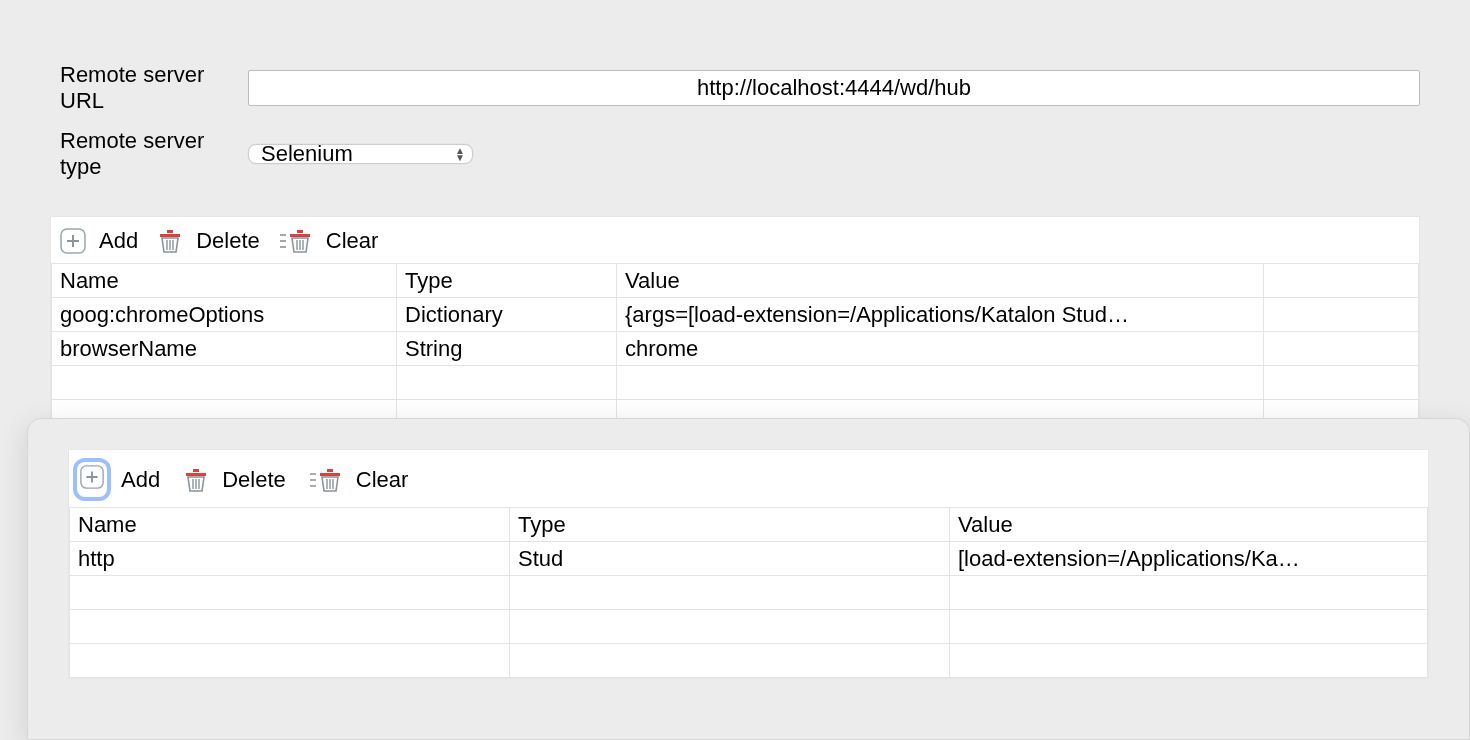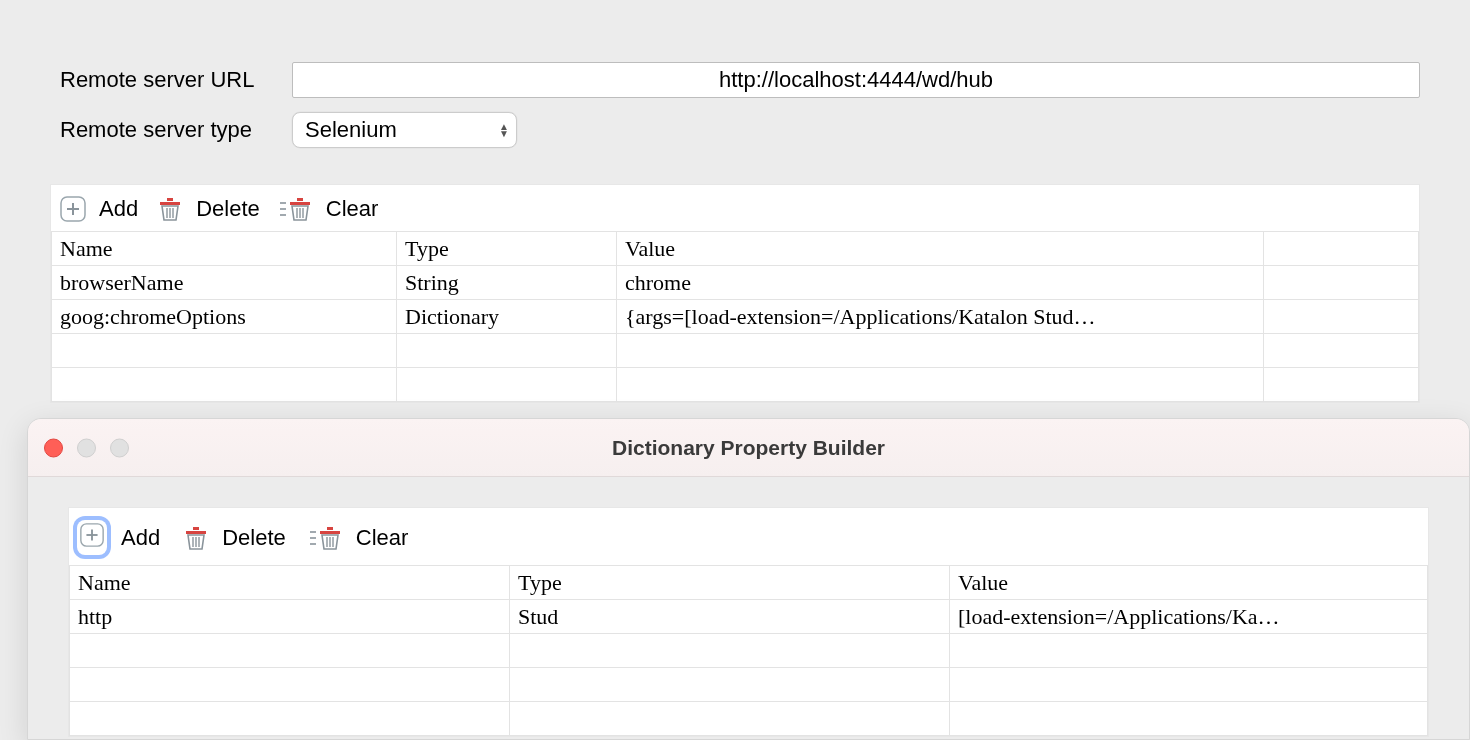--- a/index.html
+++ b/index.html
@@ -15,39 +15,39 @@
   .container {
     position: relative;
     width: 1470px;
     height: 740px;
   }
   .form-row {
     display: flex;
     align-items: center;
   }
   .form-label {
-    width: 292px;
+    width: 248px;
     padding-left: 60px;
     font-size: 22px;
   }
   .url-input {
     flex: 1;
     margin-right: 50px;
     height: 36px;
     border: 1px solid #bdbdbd;
     border-radius: 2px;
     padding: 0 10px;
     font-size: 22px;
     background: #fff;
     text-align: center;
   }
   .select-wrap {
     position: relative;
     width: 225px;
-    height: 36px;
+    height: 20px;
     background: #fff;
     border: 1px solid #ccc;
     border-radius: 8px;
     display: flex;
     align-items: center;
     padding: 0 12px;
     font-size: 22px;
     box-shadow: 0 0 0 0.5px rgba(0,0,0,0.05);
   }
   .select-arrows {
@@ -95,21 +95,20 @@
     text-align: left;
     padding: 3px 8px;
     font-weight: normal;
     font-size: 22px;
     border: 1px solid #e3e3e3;
     height: 34px;
     white-space: nowrap;
     overflow: hidden;
     text-overflow: ellipsis;
     background: #fff;
-    font-family: Liberation Serif, serif;
   }
   th {
     background: #fff;
   }
   .dialog {
     position: absolute;
     left: 27px;
     top: 418px;
     width: 1443px;
     height: 322px;
@@ -234,56 +233,48 @@
       <thead>
         <tr>
           <th>Name</th>
           <th>Type</th>
           <th>Value</th>
           <th></th>
         </tr>
       </thead>
       <tbody>
         <tr>
+          <td>goog:chromeOptions</td>
+          <td>Dictionary</td>
+          <td>{args=[load-extension=/Applications/Katalon Stud…</td>
+          <td></td>
+        </tr>
+        <tr>
           <td>browserName</td>
           <td>String</td>
           <td>chrome</td>
           <td></td>
         </tr>
         <tr>
-          <td>goog:chromeOptions</td>
-          <td>Dictionary</td>
-          <td>{args=[load-extension=/Applications/Katalon Stud…</td>
-          <td></td>
-        </tr>
-        <tr>
             <td></td>
             <td></td>
             <td></td>
             <td></td>
           </tr>
         <tr>
             <td></td>
             <td></td>
             <td></td>
             <td></td>
           </tr>
       </tbody>
     </table>
   </div>
 
   <div class="dialog">
-    <div class="titlebar">
-      <div class="traffic-lights">
-        <div class="tl tl-red"></div>
-        <div class="tl tl-grey"></div>
-        <div class="tl tl-grey"></div>
-      </div>
-      <div class="titlebar-title">Dictionary Property Builder</div>
-    </div>
 
     <div class="dialog-panel">
       <div class="toolbar" style="gap:22px; padding:12px 8px 10px 8px;">
         <div class="tool-btn">
           <span class="add-ring">
             <span class="icon">
               <svg width="26" height="26" viewBox="0 0 28 28">
                   <rect x="2" y="2" width="24" height="24" rx="6" fill="#fff" stroke="#9aa6ad" stroke-width="1.5"></rect>
                   <line x1="14" y1="8" x2="14" y2="20" stroke="#8a949b" stroke-width="2"></line>
                   <line x1="8" y1="14" x2="20" y2="14" stroke="#8a949b" stroke-width="2"></line>

